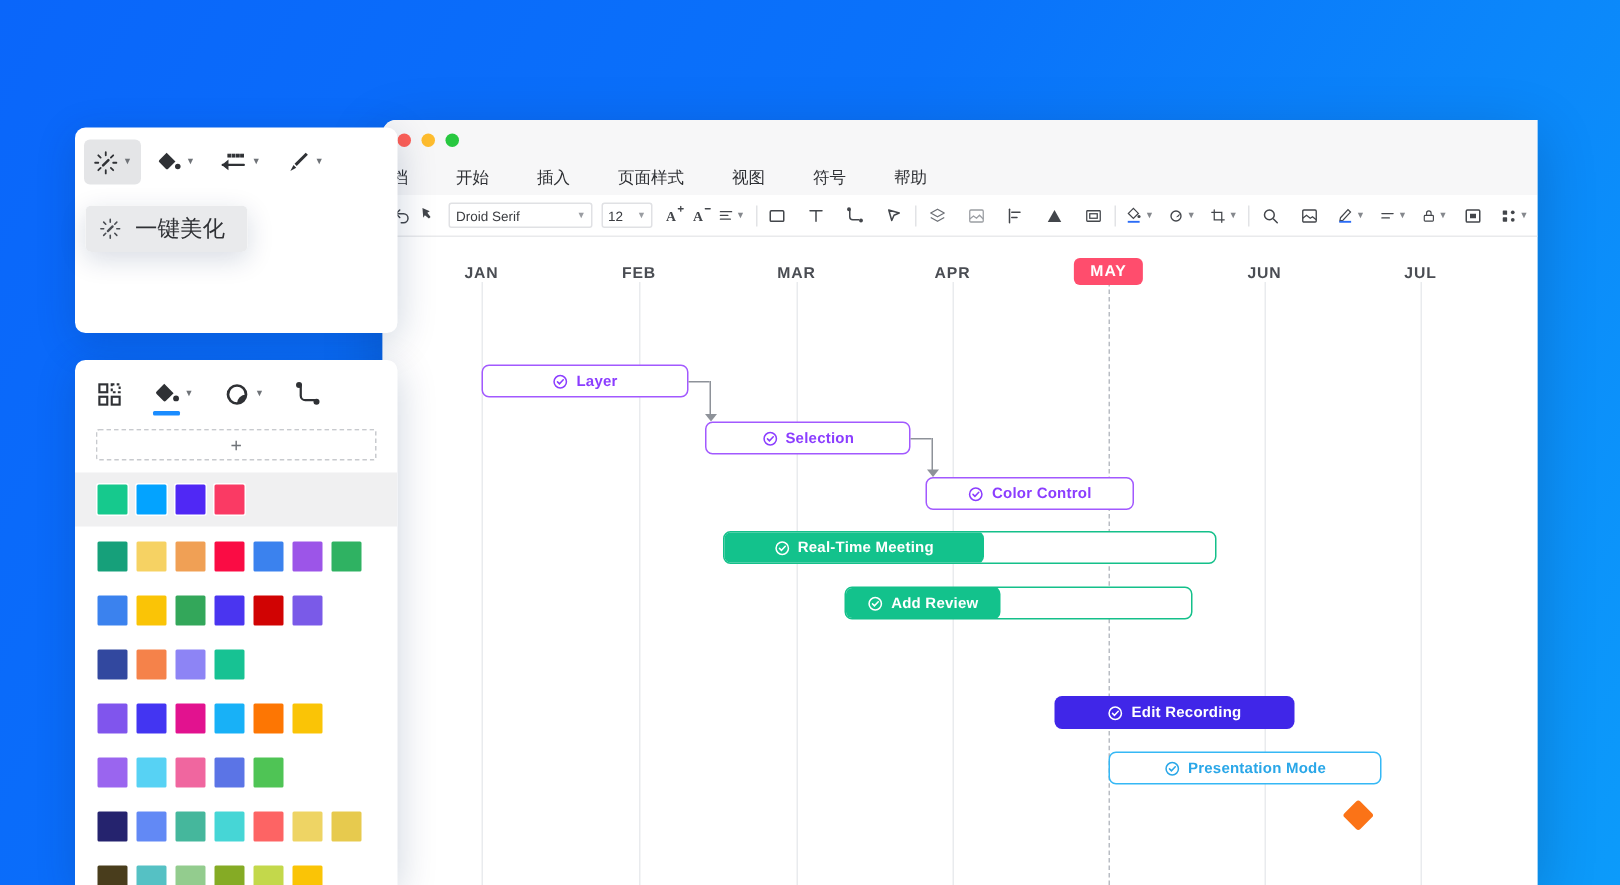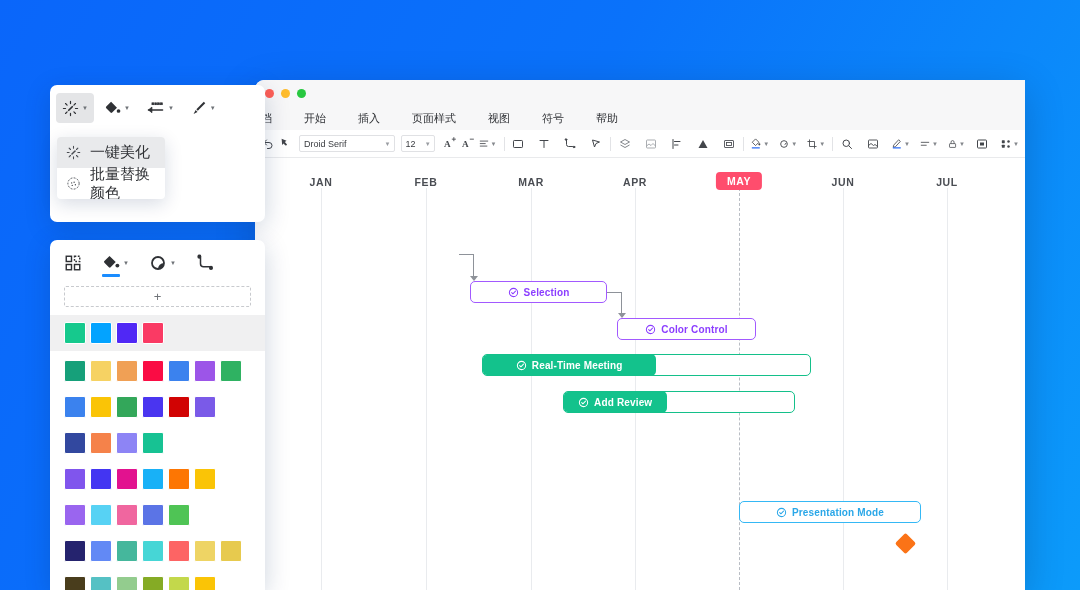--- a/index.html
+++ b/index.html
@@ -392,20 +392,29 @@
         <div class="gridline" style="left: 276px;"></div>
         <div class="month-label" style="left: 276px;">MAR</div>
         <div class="gridline" style="left: 380px;"></div>
         <div class="month-label" style="left: 380px;">APR</div>
         <div class="gridline dashed" style="left: 484px;"></div>
         <div class="month-label active" style="left: 484px;">MAY</div>
         <div class="gridline" style="left: 588px;"></div>
         <div class="month-label" style="left: 588px;">JUN</div>
         <div class="gridline" style="left: 692px;"></div>
         <div class="month-label" style="left: 692px;">JUL</div>
+        <div class="bar outline-purple" style="left: 66px; top: 85px; width: 138px;">
+          <span class="lbl">
+            <svg class="chk" viewBox="0 0 24 24" fill="none" stroke="#8b3dff" stroke-width="2.2" stroke-linecap="round">
+              <circle cx="12" cy="12" r="9"></circle>
+              <path d="M8 12.2l2.8 2.8L16.4 9"></path>
+            </svg>
+            <span>Layer</span>
+          </span>
+        </div>
         <div class="bar outline-purple" style="left: 215px; top: 123px; width: 137px;">
           <span class="lbl">
             <svg class="chk" viewBox="0 0 24 24" fill="none" stroke="#8b3dff" stroke-width="2.2" stroke-linecap="round">
               <circle cx="12" cy="12" r="9"></circle>
               <path d="M8 12.2l2.8 2.8L16.4 9"></path>
             </svg>
             <span>Selection</span>
           </span>
         </div>
         <div class="bar outline-purple" style="left: 362px; top: 160px; width: 139px;">
@@ -432,20 +441,29 @@
           <div class="fill" style="width: 104.4px;">
             <span class="lbl">
               <svg class="chk" viewBox="0 0 24 24" fill="none" stroke="#ffffff" stroke-width="2.2" stroke-linecap="round">
                 <circle cx="12" cy="12" r="9"></circle>
                 <path d="M8 12.2l2.8 2.8L16.4 9"></path>
               </svg>
               <span>Add Review</span>
             </span>
           </div>
         </div>
+        <div class="bar solid-indigo" style="left: 448px; top: 306px; width: 160px;">
+          <span class="lbl">
+            <svg class="chk" viewBox="0 0 24 24" fill="none" stroke="#ffffff" stroke-width="2.2" stroke-linecap="round">
+              <circle cx="12" cy="12" r="9"></circle>
+              <path d="M8 12.2l2.8 2.8L16.4 9"></path>
+            </svg>
+            <span>Edit Recording</span>
+          </span>
+        </div>
         <div class="bar outline-cyan" style="left: 484px; top: 343px; width: 182px;">
           <span class="lbl">
             <svg class="chk" viewBox="0 0 24 24" fill="none" stroke="#2aa7e8" stroke-width="2.2" stroke-linecap="round">
               <circle cx="12" cy="12" r="9"></circle>
               <path d="M8 12.2l2.8 2.8L16.4 9"></path>
             </svg>
             <span>Presentation Mode</span>
           </span>
         </div>
         <div class="conn-line" style="left: 204px; top: 96px; width: 14px; height: 1.4px;"></div>
@@ -498,32 +516,20 @@
   <div id="magic-menu">
     <div class="mm-item hl">
       <span>
         <svg class="ico" width="15" height="15" viewBox="0 0 24 24" stroke="#4a4d53" stroke-width="1.7" stroke-linecap="round" fill="none">
           <path d="M12 2v3M12 19v3M2 12h3M19 12h3M5 5l2.2 2.2M16.8 16.8L19 19M19 5l-2.2 2.2M7.2 16.8L5 19"></path>
           <path d="M9.5 14.5l5-5" stroke-width="2.4"></path>
         </svg>
       </span>
       <span>一键美化</span>
     </div>
-    <div class="mm-item">
-      <span>
-        <svg class="ico" width="15" height="15" viewBox="0 0 24 24" fill="none" stroke="#4a4d53" stroke-width="1.5">
-          <circle cx="12" cy="12" r="9" stroke-dasharray="3 2.2"></circle>
-          <circle cx="9" cy="11" r="1.1" fill="#4a4d53" stroke="none"></circle>
-          <circle cx="13" cy="10" r="1.1" fill="#4a4d53" stroke="none"></circle>
-          <circle cx="10" cy="15" r="1.1" fill="#4a4d53" stroke="none"></circle>
-          <circle cx="15" cy="14" r="1.1" fill="#4a4d53" stroke="none"></circle>
-        </svg>
-      </span>
-      <span>批量替换颜色</span>
-    </div>
   </div>
 </div>
 
 <div id="panel-colors">
   <div id="colors-toolbar">
     <div class="ct-btn">
       <svg class="ico" width="18" height="18" viewBox="0 0 24 24" fill="none" stroke="#2f3135" stroke-width="1.9">
         <rect x="3" y="3" width="7" height="7"></rect>
           <rect x="14" y="3" width="7" height="7" stroke-dasharray="2.4 2"></rect>
         <rect x="3" y="14" width="7" height="7"></rect>

